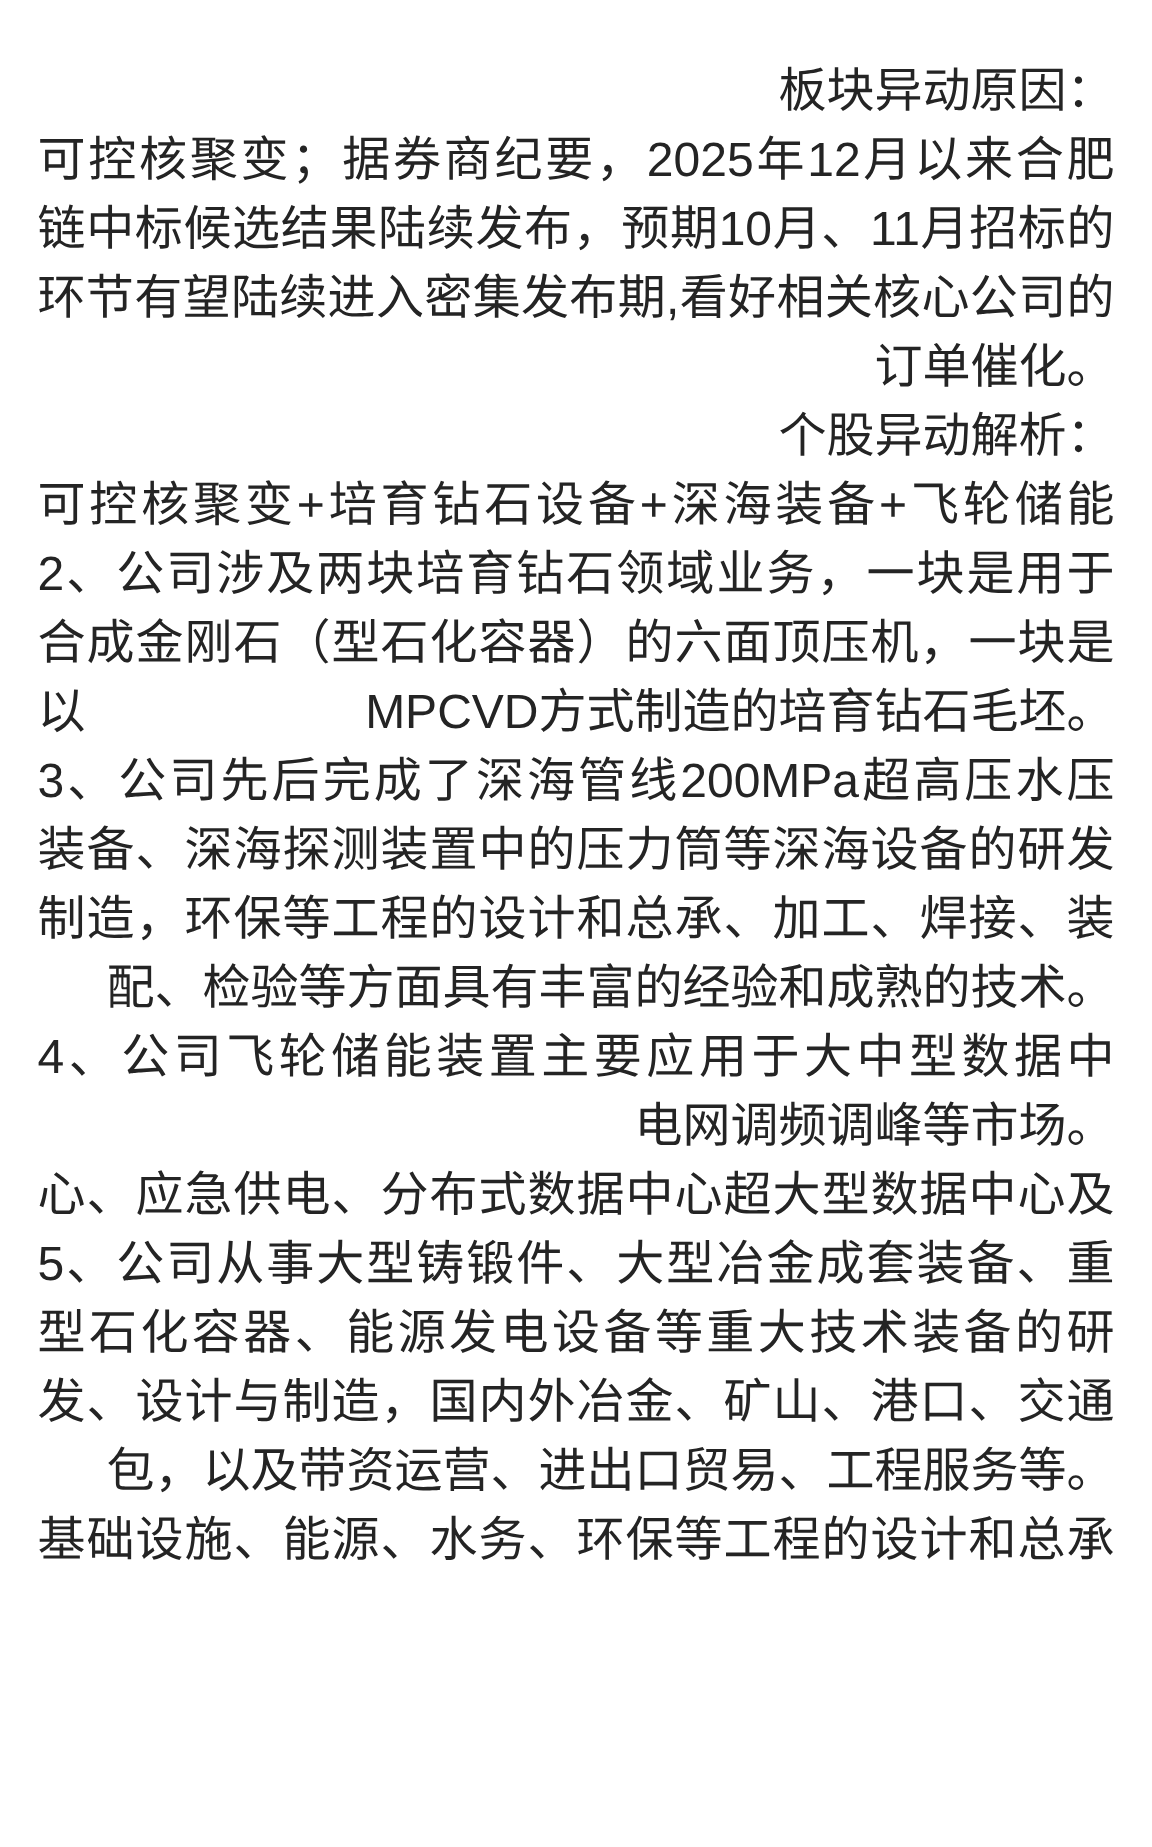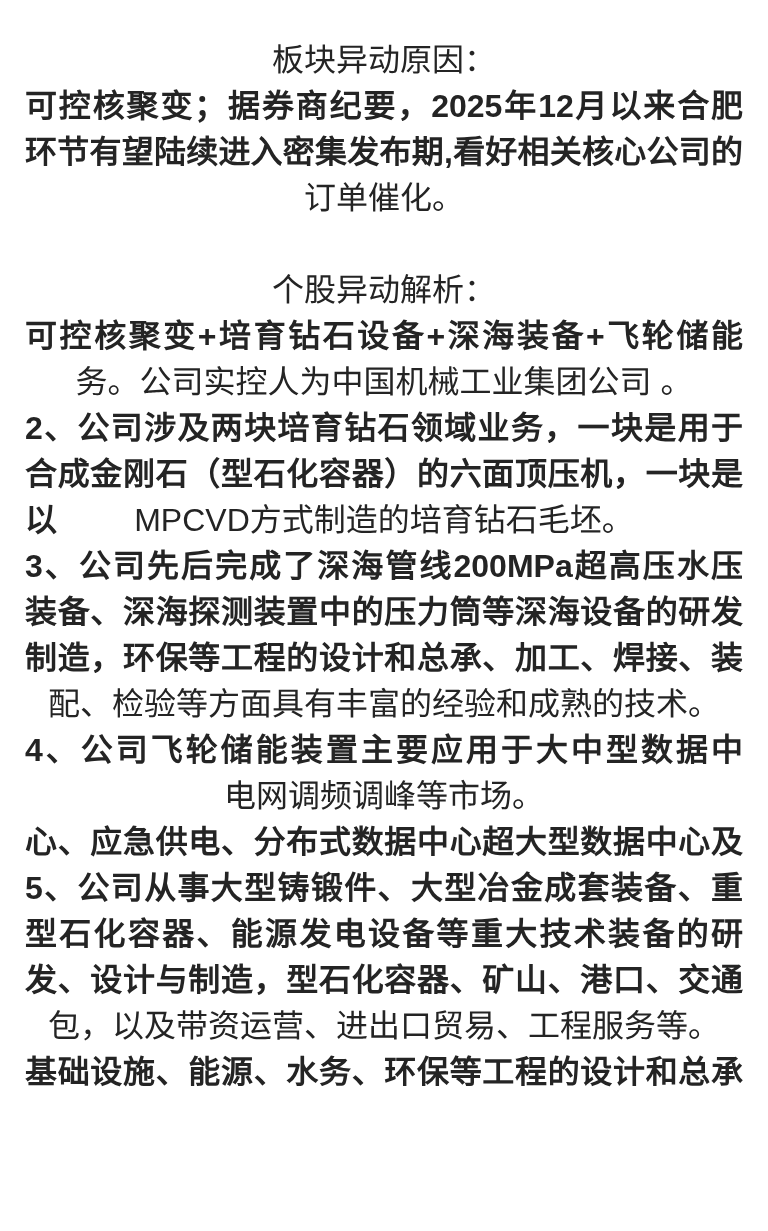--- a/index.html
+++ b/index.html
@@ -19,61 +19,59 @@
     padding: 37px 25px 0 25px;
     overflow: hidden;
   }
   .page {
     width: 718px;
   }
   .block {
     margin: 0;
   }
   .block + .block {
-    margin-top: 46px; 
   }
   .line {
     height: 46px;
-    text-align: center;
+    text-align: right;
     letter-spacing: 0;
   }
   
   .line.j {
     text-align: justify;
     text-align-last: justify;
     text-justify: inter-character;
-    font-weight: bold;
   }
 </style>
 </head>
 <body>
 
 <div class="page">
 
   <section class="block">
     <div class="line">板块异动原因：</div>
     <div class="line j">可控核聚变；据券商纪要，2025年12月以来合肥</div>
+    <div class="line j">链中标候选结果陆续发布，预期10月、11月招标的</div>
     <div class="line j">环节有望陆续进入密集发布期,看好相关核心公司的</div>
     <div class="line">订单催化。</div>
   </section>
 
   <section class="block">
     <div class="line">个股异动解析：</div>
     <div class="line j">可控核聚变+培育钻石设备+深海装备+飞轮储能</div>
-    <div class="line">务。公司实控人为中国机械工业集团公司 。</div>
     <div class="line j">2、公司涉及两块培育钻石领域业务，一块是用于</div>
     <div class="line j">合成金刚石（型石化容器）的六面顶压机，一块是以</div>
     <div class="line">MPCVD方式制造的培育钻石毛坯。</div>
     <div class="line j">3、公司先后完成了深海管线200MPa超高压水压</div>
     <div class="line j">装备、深海探测装置中的压力筒等深海设备的研发</div>
     <div class="line j">制造，环保等工程的设计和总承、加工、焊接、装</div>
     <div class="line">配、检验等方面具有丰富的经验和成熟的技术。</div>
     <div class="line j">4、公司飞轮储能装置主要应用于大中型数据中</div>
     <div class="line">电网调频调峰等市场。</div>
     <div class="line j">心、应急供电、分布式数据中心超大型数据中心及</div>
     <div class="line j">5、公司从事大型铸锻件、大型冶金成套装备、重</div>
     <div class="line j">型石化容器、能源发电设备等重大技术装备的研</div>
-    <div class="line j">发、设计与制造，型石化容器、矿山、港口、交通</div>
+    <div class="line j">发、设计与制造，国内外冶金、矿山、港口、交通</div>
     <div class="line">包，以及带资运营、进出口贸易、工程服务等。</div>
     <div class="line j">基础设施、能源、水务、环保等工程的设计和总承</div>
   </section>
 
 </div>
 
 </body></html>

